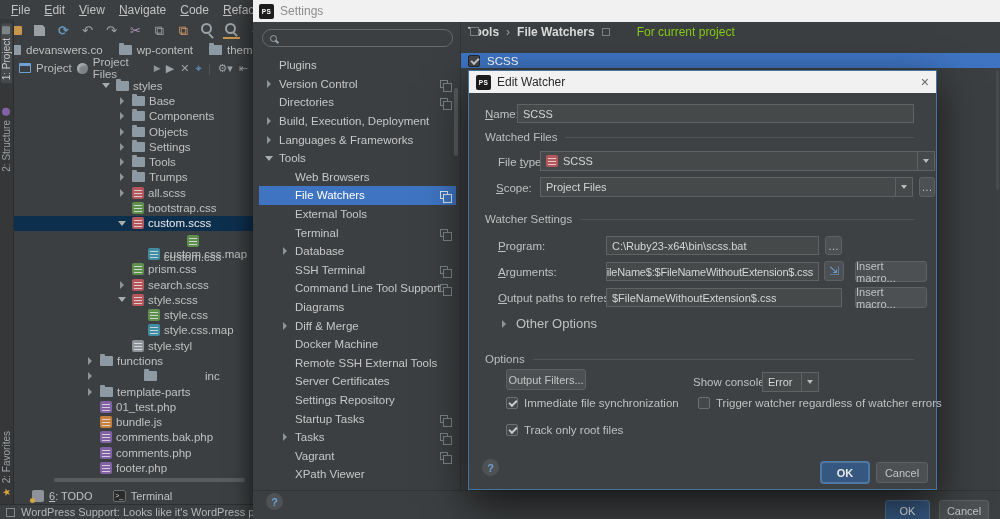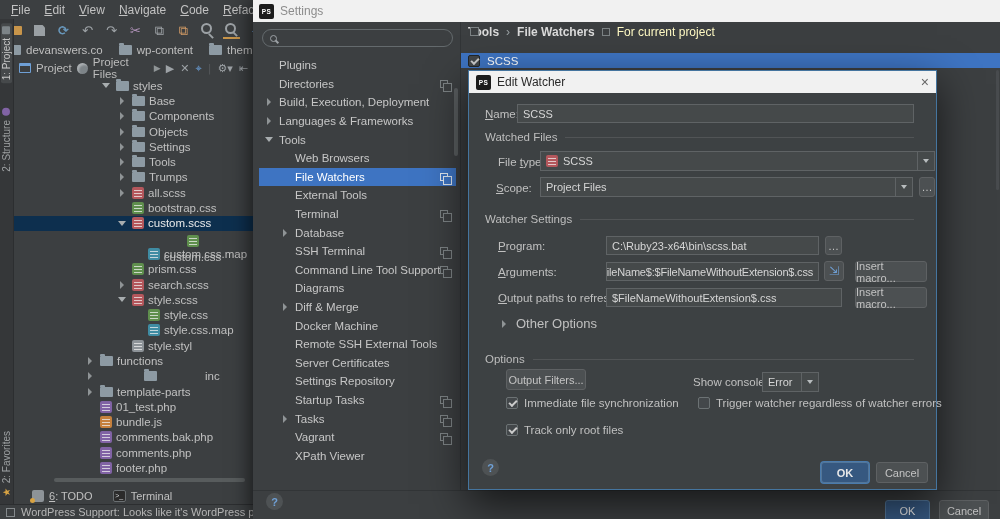--- a/index.html
+++ b/index.html
@@ -134,21 +134,21 @@
   .nav-row.sel .pbadge::after { background:#3e74c2; }
   .s-scroll { position:absolute; left:201px; top:88px; width:4px; height:68px;
           background:#5a5e60; border-radius:2px; }
   .s-div { position:absolute; left:207px; top:22px; height:468px; width:1px; background:#323537; }
   .s-vscroll { position:absolute; right:1px; top:70px; width:3px; height:120px;
           background:#505456; border-radius:2px; opacity:.6; }
   .s-crumb { position:absolute; left:215px; top:25px; display:flex; align-items:center;
           gap:7px; font-size:12px; }
   .sc-bold { font-weight:bold; color:#dadada; }
   .sc-sep { color:#9aa0a3; }
-  .sc-note { color:#fef9c3; }
+  .sc-note { color:#84cc16;margin-left:20px; }
   .watch-row { position:absolute; left:208px; right:0; top:53px; height:15px;
           background:#3e74c2; display:flex; align-items:center; gap:7px;
           padding-left:7px; color:#fff; font-size:11.5px; }
   .cbx { width:12px; height:12px; background:#43474a; border:1px solid #6c7274;
           border-radius:2px; position:relative; flex:none; }
   .cbx.dark { border-color:#23272a; }
   .cbx.on::after { content:""; position:absolute; left:2px; top:2px; width:6px; height:3px;
           border-left:2px solid #ccc; border-bottom:2px solid #ccc; transform:rotate(-45deg); }
   .s-footline { position:absolute; left:0; top:490px; width:747px; height:1px; background:#323537; }
   .help-circle { width:17px; height:17px; border-radius:50%; background:#4e5254;
@@ -452,20 +452,25 @@
     </div>
     <div class="s-search">
       <span class="mag"></span>
       <input value="" style="">
     </div>
     <div class="s-nav">
         <div class="nav-row nav-d1">
           <span class="ntext">Plugins</span>
         </div>
         <div class="nav-row nav-d1">
+          <span class="nav-arrow tri tri-right"></span>
+          <span class="ntext">Version Control</span>
+          <span class="pbadge"></span>
+        </div>
+        <div class="nav-row nav-d1">
           <span class="ntext">Directories</span>
           <span class="pbadge"></span>
         </div>
         <div class="nav-row nav-d1">
           <span class="nav-arrow tri tri-right"></span>
           <span class="ntext">Build, Execution, Deployment</span>
         </div>
         <div class="nav-row nav-d1">
           <span class="nav-arrow tri tri-right"></span>
           <span class="ntext">Languages &amp; Frameworks</span>

